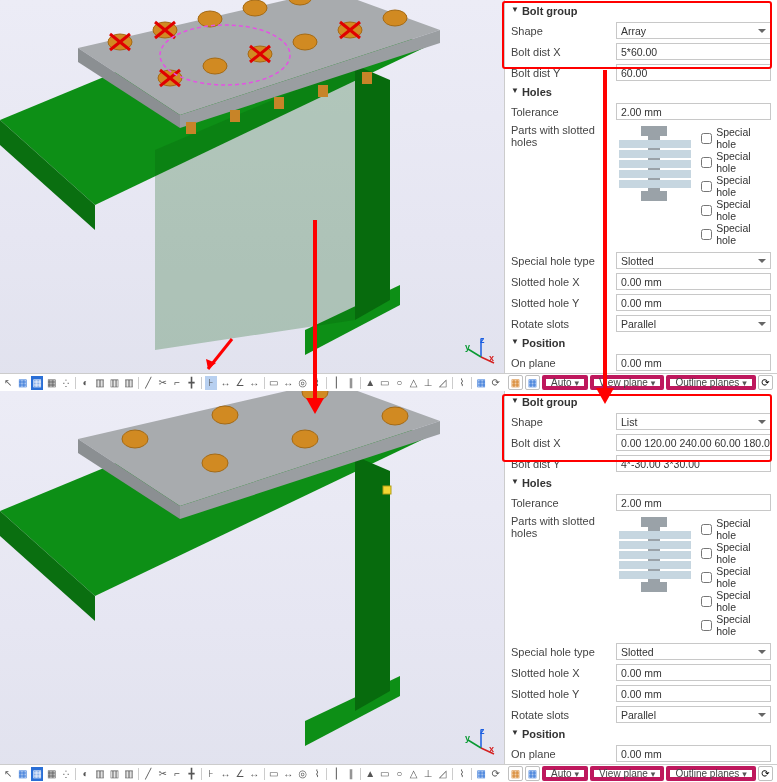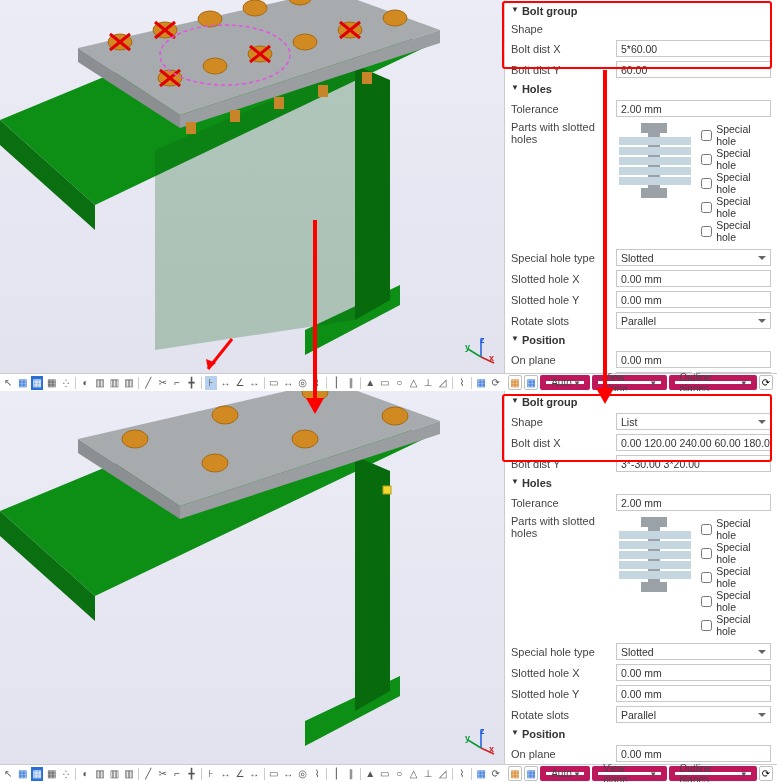--- a/index.html
+++ b/index.html
@@ -29,21 +29,21 @@
   .hole-opts { flex: 1; display: flex; flex-direction: column; gap: 0; }
   .hole-opts label { display: flex; align-items: center; gap: 4px; font-size: 10.5px; }
   .hole-opts input[type=checkbox] { width: 11px; height: 11px; }
 
   .highlight-box { position: absolute; border: 2px solid #ff0000; border-radius: 3px; pointer-events: none; }
 
   .toolbar { position: absolute; left: 0; width: 504px; height: 18px; background: #fff; border-top: 1px solid #ccc; display: flex; align-items: center; padding: 0 2px; gap: 2px; }
   .toolbar .tb { width: 14px; height: 14px; display: inline-flex; align-items: center; justify-content: center; font-size: 10px; color: #555; border: 1px solid transparent; }
   .toolbar .sep { width: 1px; height: 12px; background: #ccc; margin: 0 1px; }
   .toolbar-r { position: absolute; right: 0; width: 273px; height: 18px; background: #fff; border-top: 1px solid #ccc; display: flex; align-items: center; gap: 2px; padding: 0 4px; font-size: 10px; }
-  .toolbar-r .pill { height: 15px; border: 6px solid #be185d; padding: 0 5px; display: inline-flex; align-items: center; border-radius: 2px; color: #444; background: #fff; }
+  .toolbar-r .pill { height: 15px; border: 4px solid #be185d; padding: 0 5px; display: inline-flex; align-items: center; border-radius: 2px; color: #444; background: #fff; }
   .toolbar-r .pill.dd::after { content: "▾"; margin-left: 3px; font-size: 9px; color: #555; }
   .toolbar-r .sq { width: 15px; height: 15px; border: 1px solid #c0c0c0; display: inline-flex; align-items: center; justify-content: center; border-radius: 2px; }
 
   .arrow { position: absolute; pointer-events: none; }
   .arrow .shaft { position: absolute; background: #ff0000; }
   .arrow .head { position: absolute; width: 0; height: 0; }
 
   .axis-gizmo { position: absolute; width: 34px; height: 34px; }
   .axis-gizmo .z { position: absolute; left: 16px; top: 0; color: #1b5ee0; font-size: 9px; font-weight: 600; }
   .axis-gizmo .y { position: absolute; left: 1px; top: 7px; color: #0a9a33; font-size: 9px; font-weight: 600; }
@@ -131,20 +131,21 @@
           <span class="x">x</span>
       </div>
     </div>
 
     <div class="panel">
       <div class="section-hdr">
           <span>Bolt group</span>
         </div>
       <div class="row">
           <span class="lbl">Shape</span>
+          <div class="val dd">Array</div>
         </div>
       <div class="row">
           <span class="lbl">Bolt dist X</span>
           <div class="val">5*60.00</div>
         </div>
       <div class="row">
           <span class="lbl">Bolt dist Y</span>
           <div class="val">60.00</div>
         </div>
 
@@ -321,21 +322,21 @@
       <div class="row">
           <span class="lbl">Shape</span>
           <div class="val dd">List</div>
         </div>
       <div class="row">
           <span class="lbl">Bolt dist X</span>
           <div class="val">0.00 120.00 240.00 60.00 180.00 300.00</div>
         </div>
       <div class="row">
           <span class="lbl">Bolt dist Y</span>
-          <div class="val">3*-30.00 3*20.00</div>
+          <div class="val">4*-30.00 3*30.00</div>
         </div>
 
       <div class="section-hdr">
           <span>Holes</span>
         </div>
       <div class="row">
           <span class="lbl">Tolerance</span>
           <div class="val">2.00 mm</div>
         </div>
       <div class="row" style="align-items:flex-start;">

